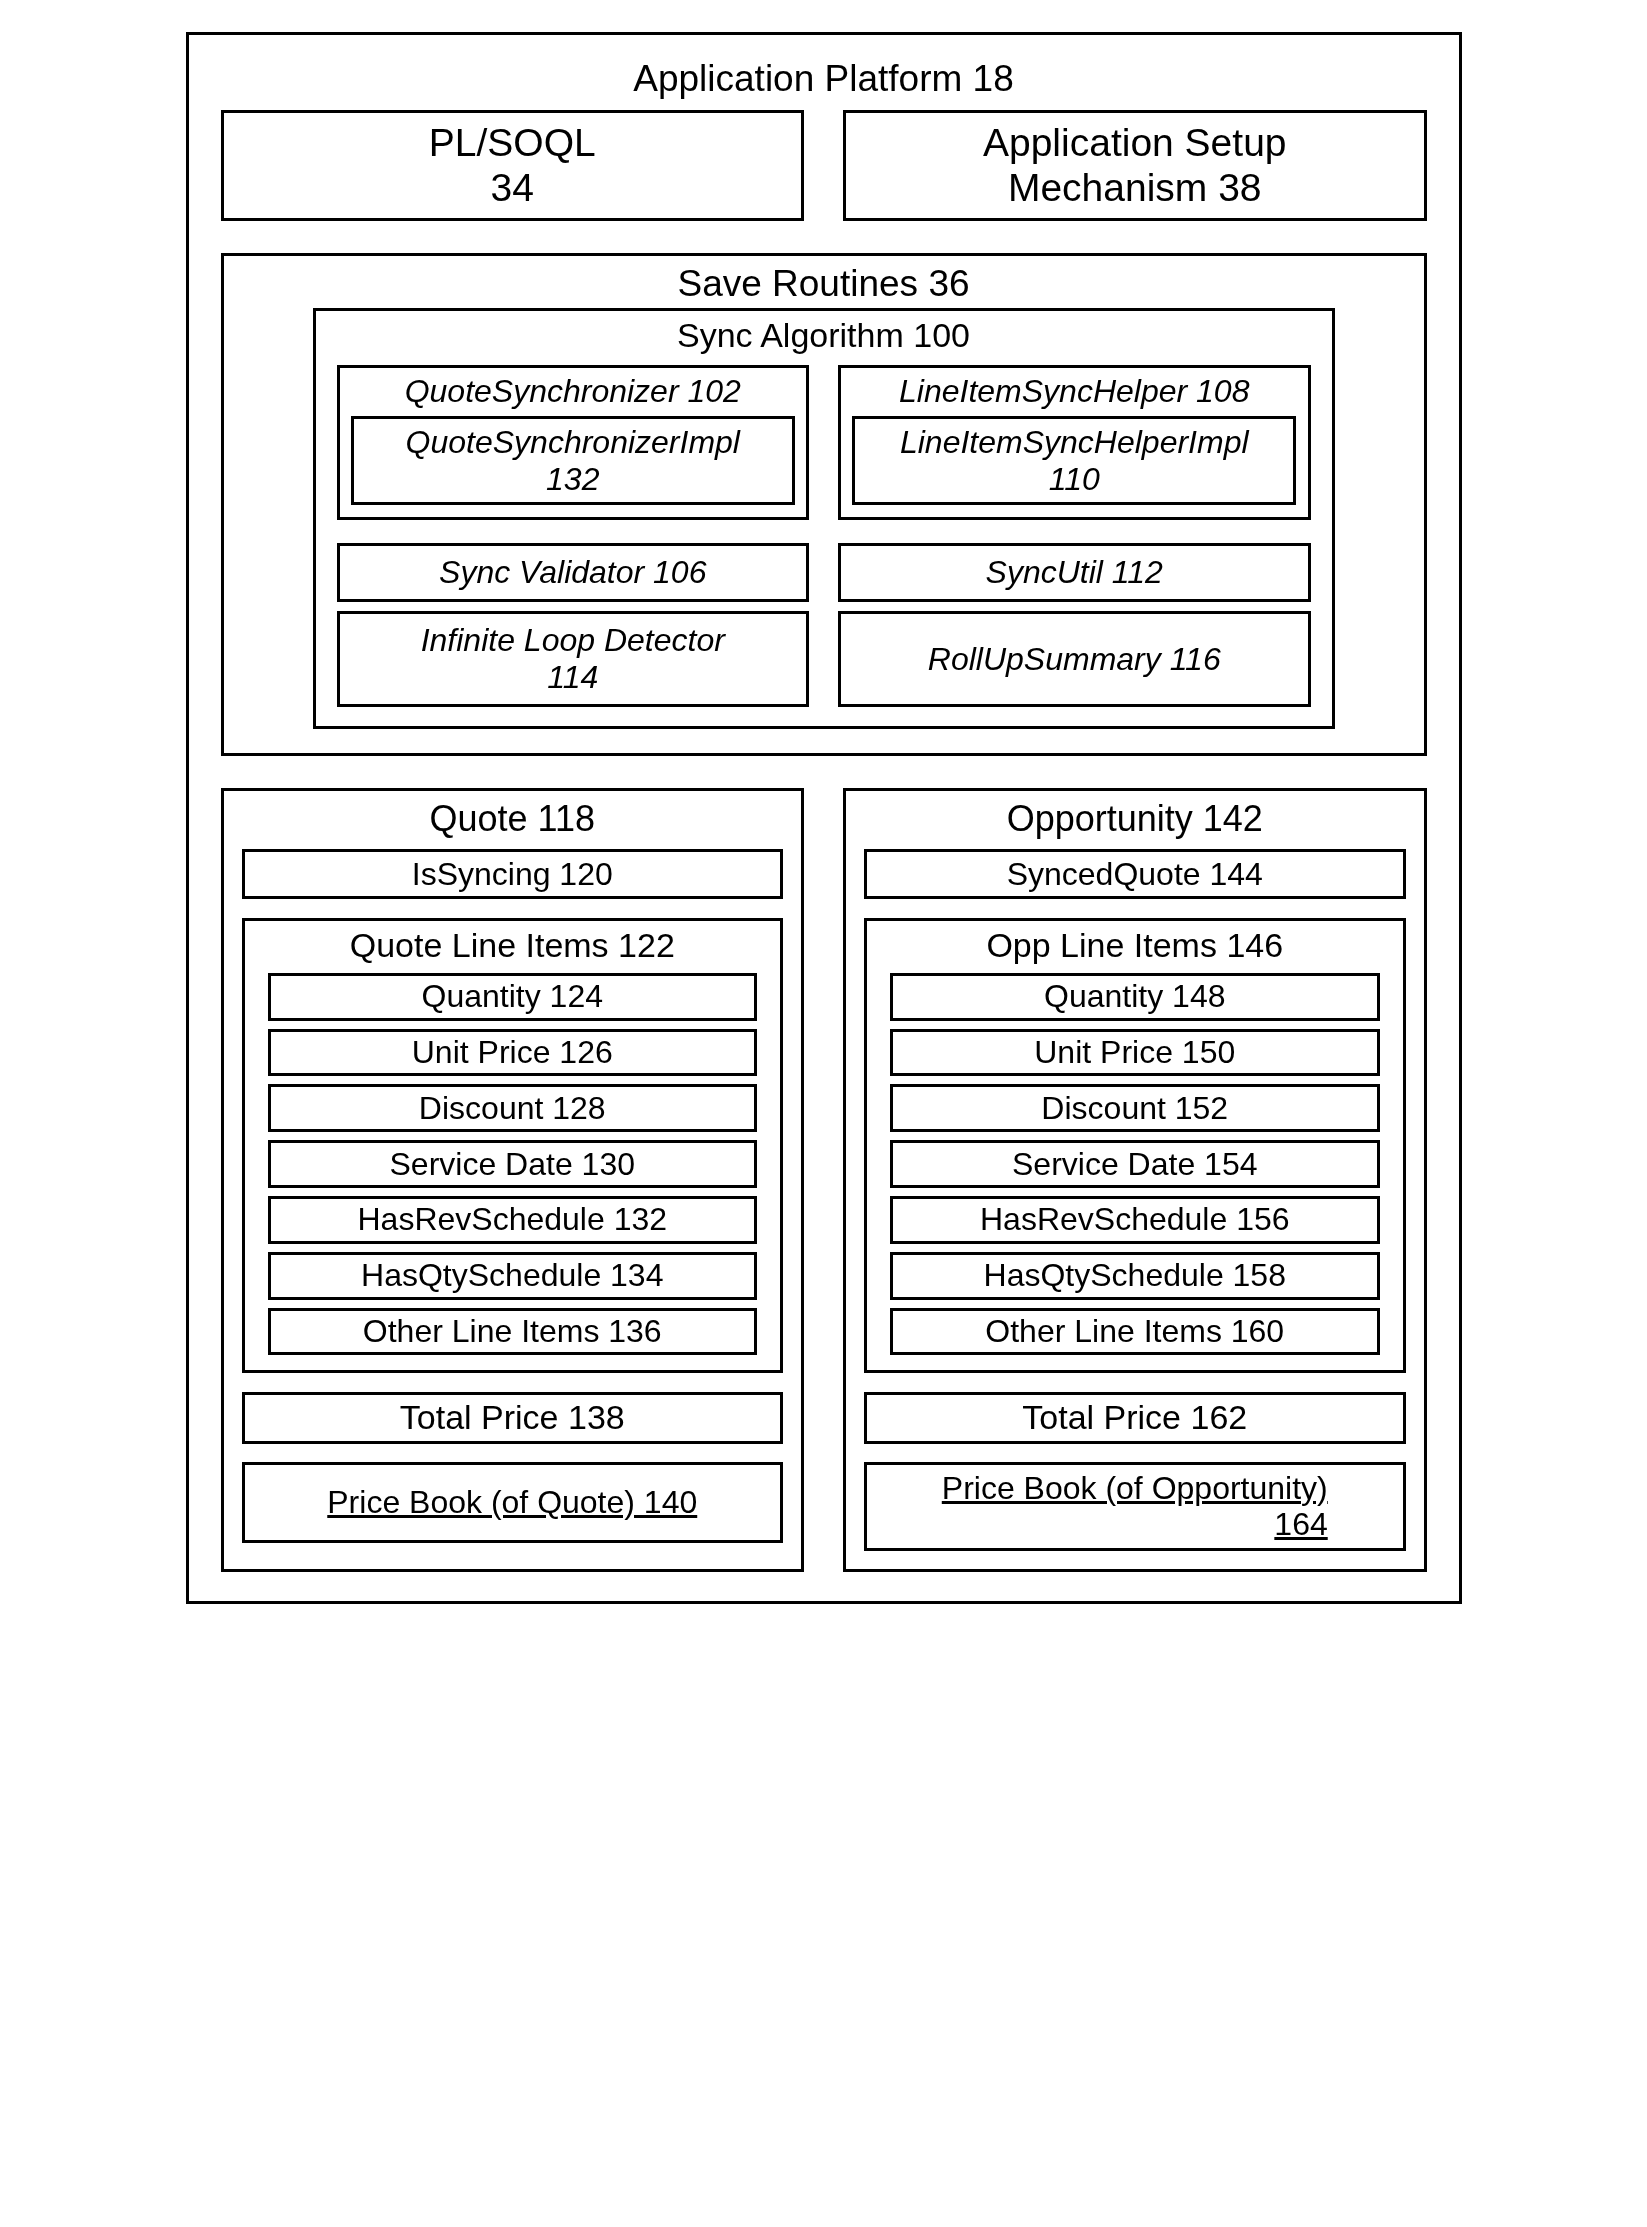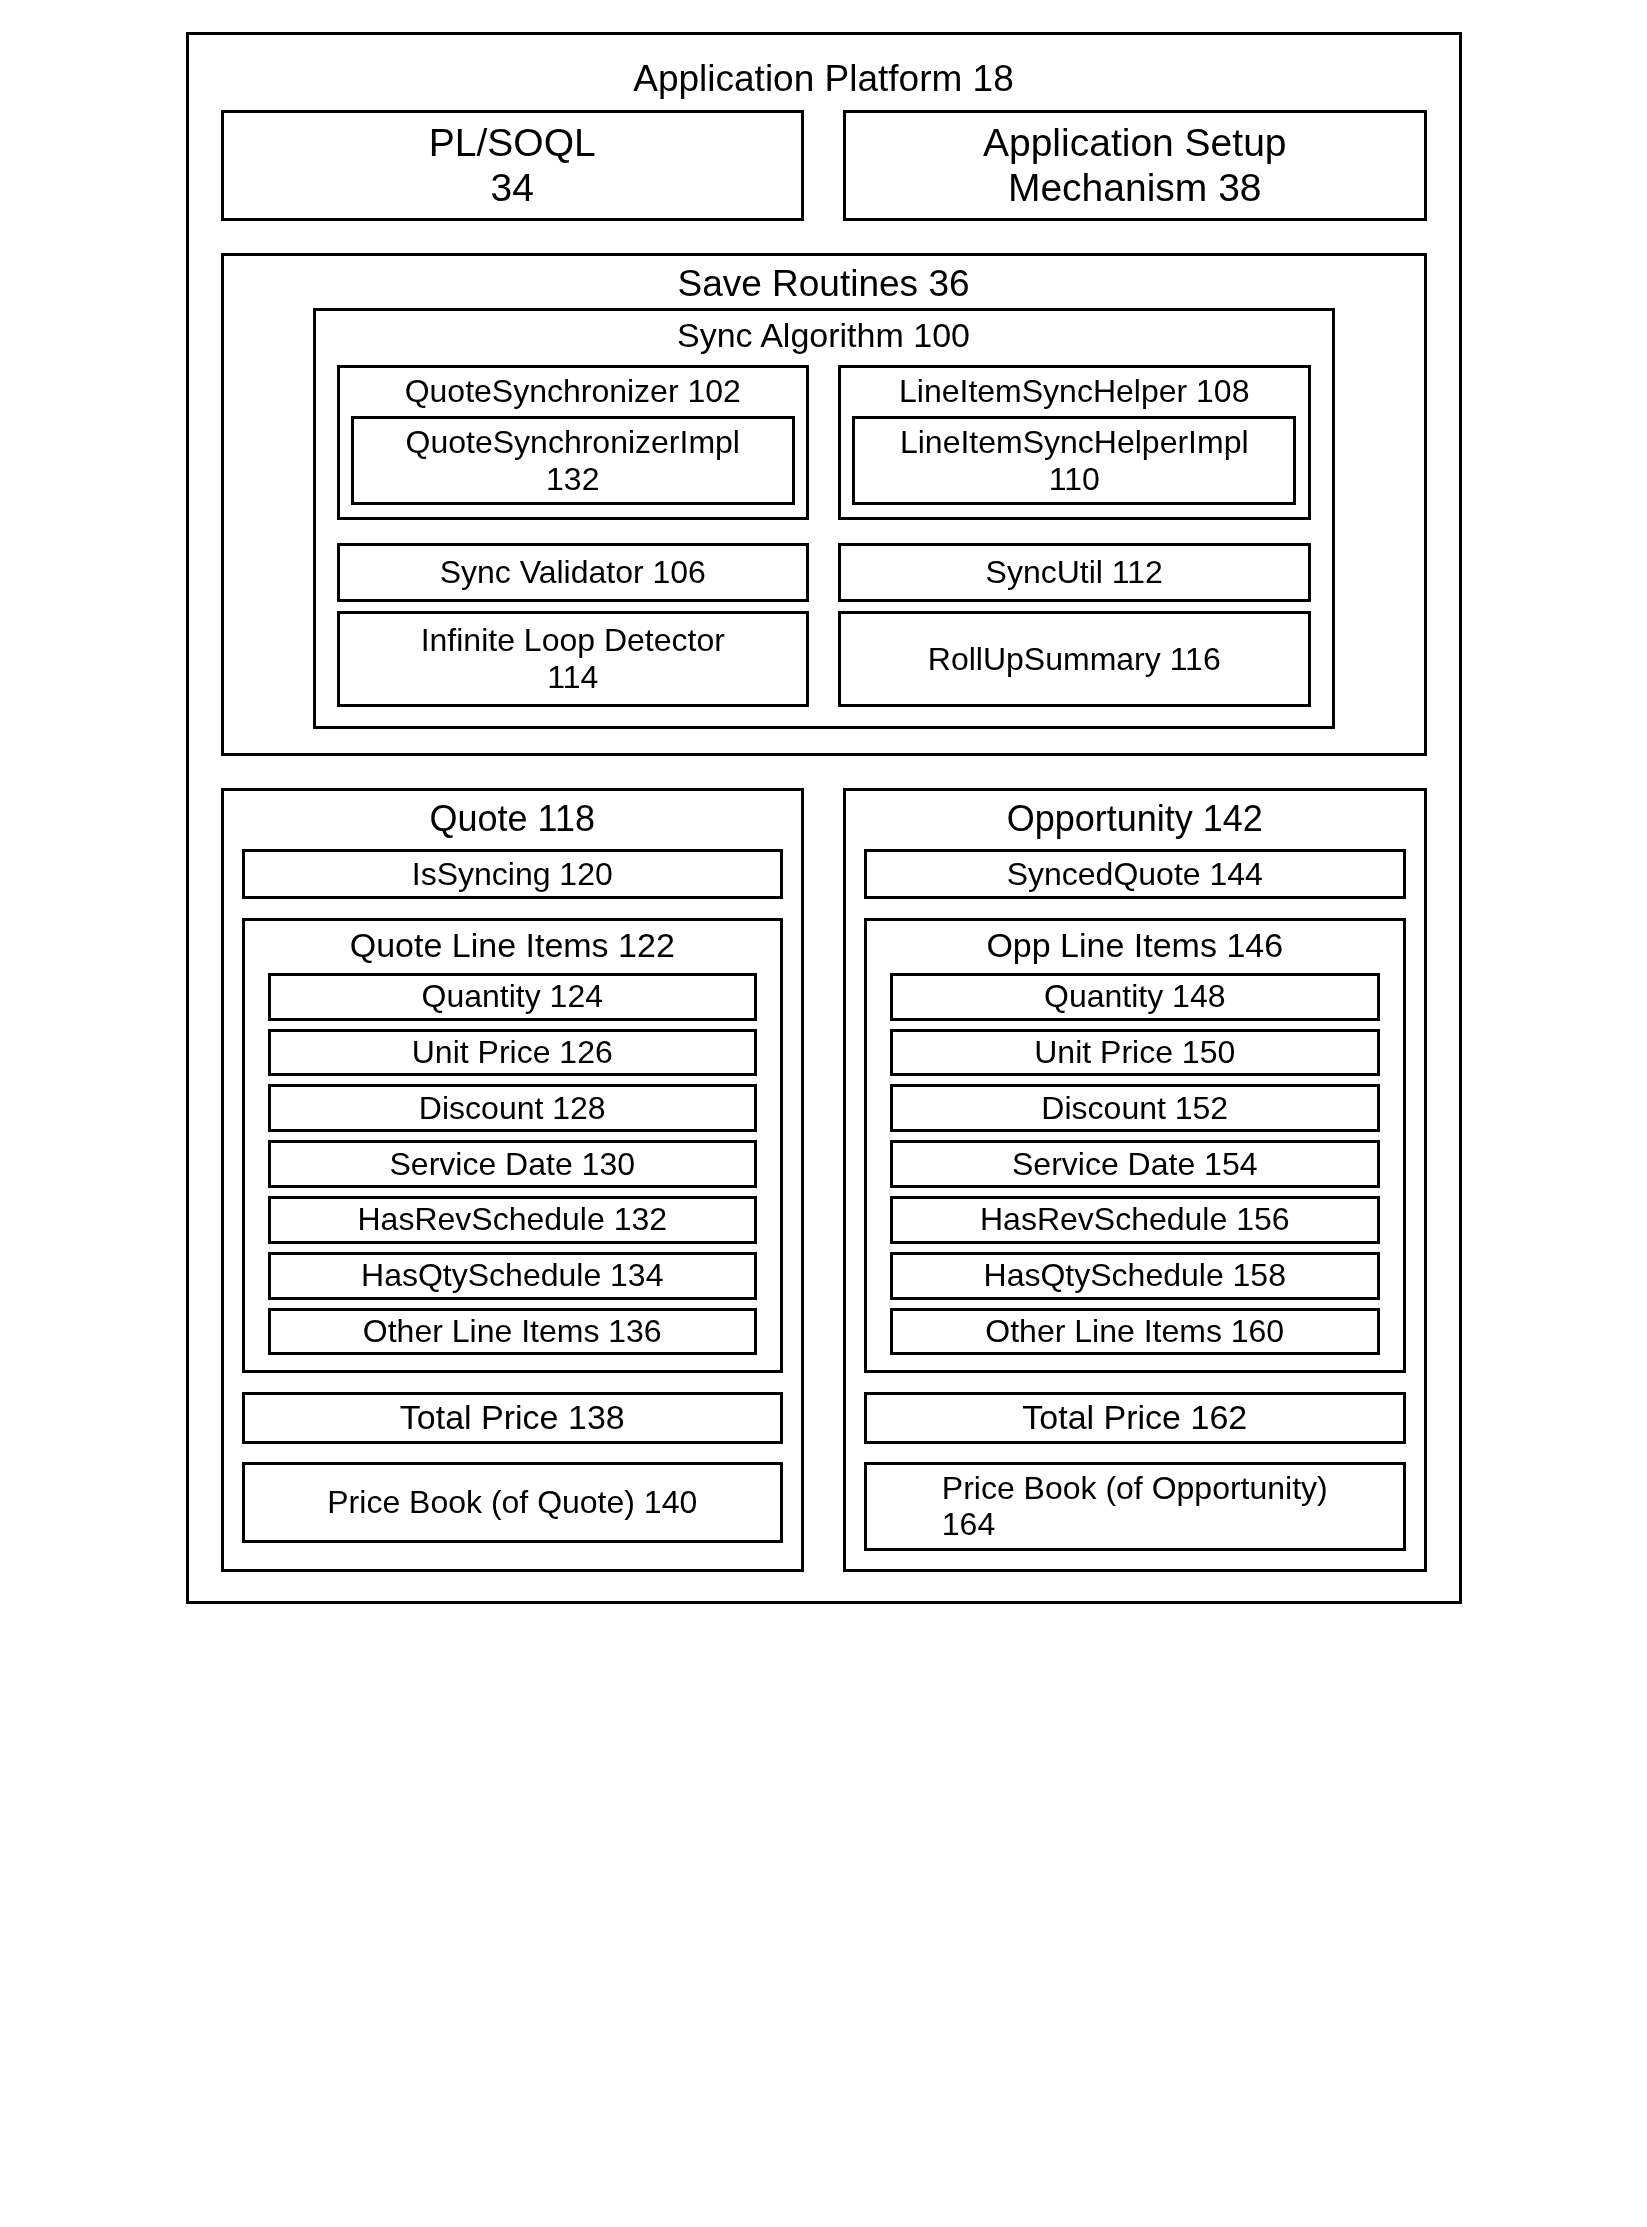--- a/index.html
+++ b/index.html
@@ -51,20 +51,21 @@
   }
   .sync-title {
     text-align: center;
     font-size: 34px;
     margin-bottom: 4.9px;
   }
   .sync-inner-row {
     display: flex;
     gap: 29px;
     margin-top: 9.7px;
+    font-style: italic;
   }
   .sync-col {
     flex: 1;
     border: 3.2px solid #000;
     padding: 4.9px 11.3px 11.3px 11.3px;
     text-align: center;
     font-size: 32px;
   }
   .sync-col .impl {
     border: 3.2px solid #000;
@@ -126,29 +127,30 @@
   }
   .total-field {
     border: 3.2px solid #000;
     text-align: center;
     font-size: 34px;
     padding: 3.2px 4.9px;
     margin-top: 19.4px;
   }
   .pricebook {
     border: 3.2px solid #000;
-    text-align: left;
+    text-align: right;
     font-size: 32px;
     padding: 4.9px 4.9px;
     margin-top: 18px;
     line-height: 1.15;
     min-height: 81px;
     display: flex;
     align-items: center;
     justify-content: center;
+    text-decoration: underline;
   }
 </style>
 </head>
 <body>
 
 <div class="outer">
   <div class="title-platform">Application Platform 18</div>
 
   <div class="row">
     <div class="box halfbox">

